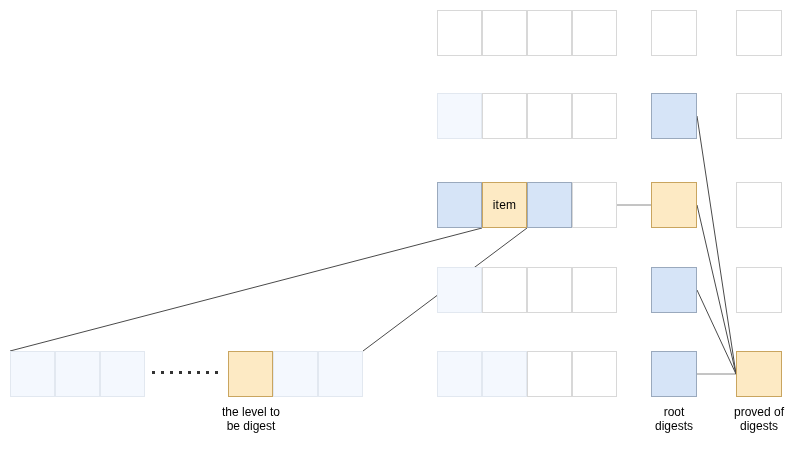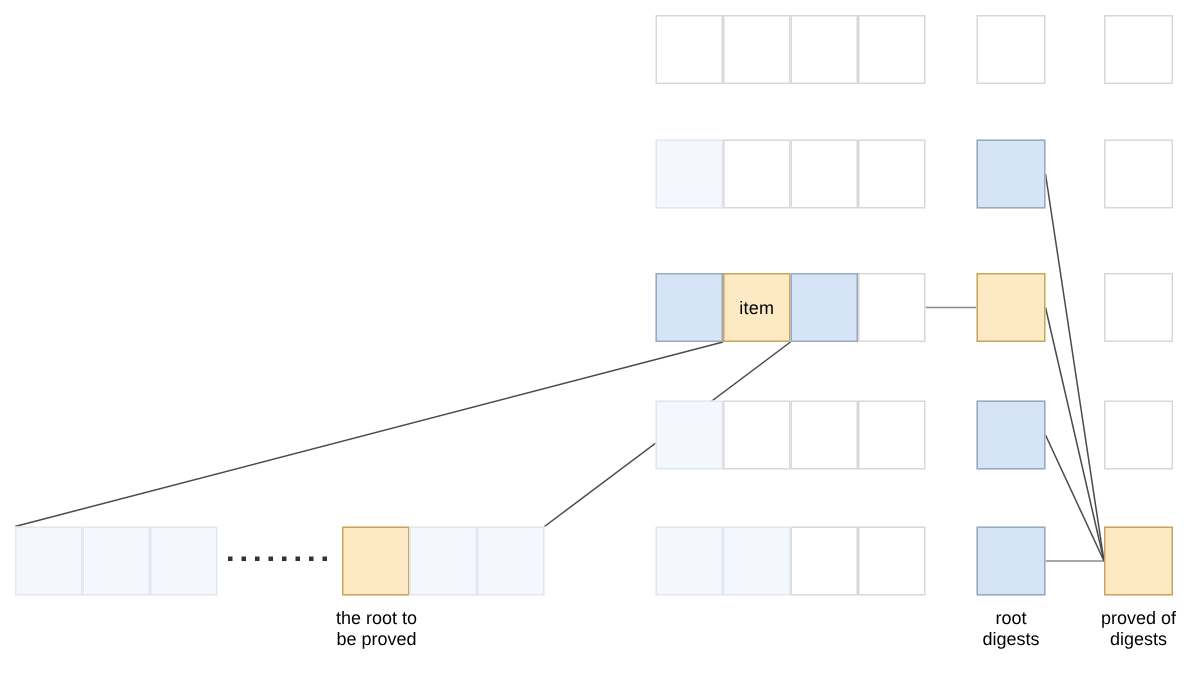--- a/index.html
+++ b/index.html
@@ -85,22 +85,22 @@
       <i></i>
       <i></i>
       <i></i>
       <i></i>
       <i></i>
       <i></i>
       <i></i>
     </div>
 
   <div class="lbl" style="left:195px;top:405px;width:112px;">
-    <div>the root to</div>
-    <div>be proved</div>
+    <div>the level to</div>
+    <div>be digest</div>
   </div>
 
   <div class="lbl" style="left:641px;top:405px;width:66px;">
     <div>root</div>
     <div>digests</div>
   </div>
 
   <div class="lbl" style="left:718px;top:405px;width:82px;">
     <div>proved of</div>
     <div>digests</div>

